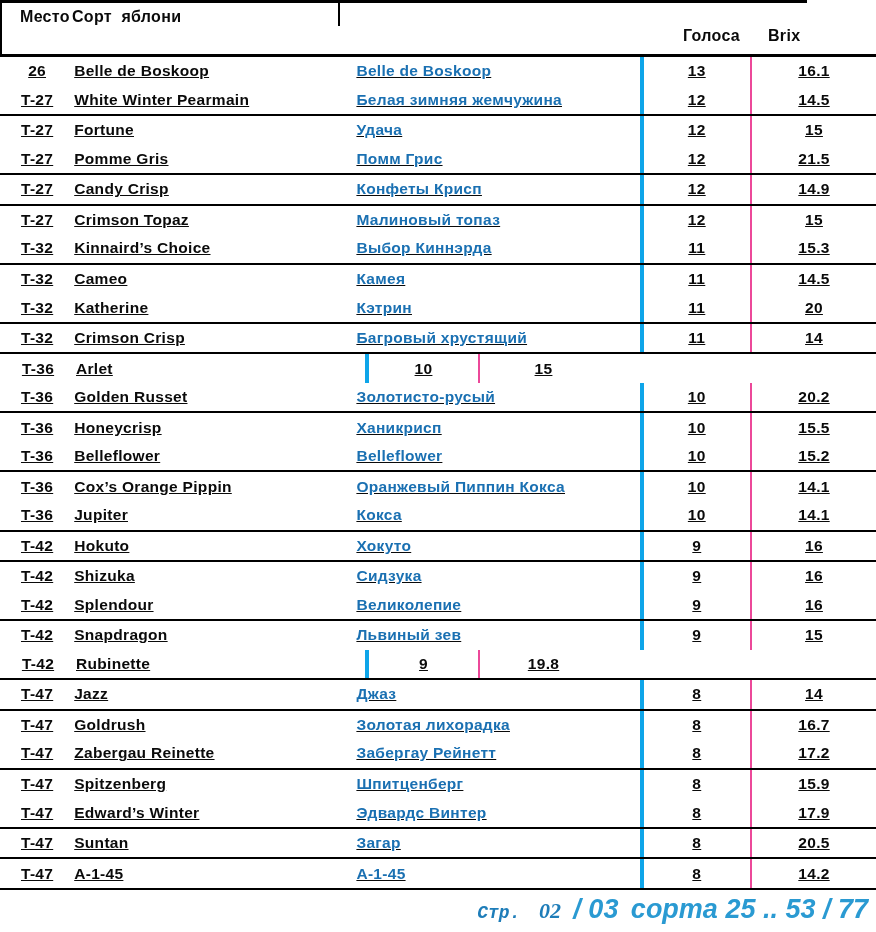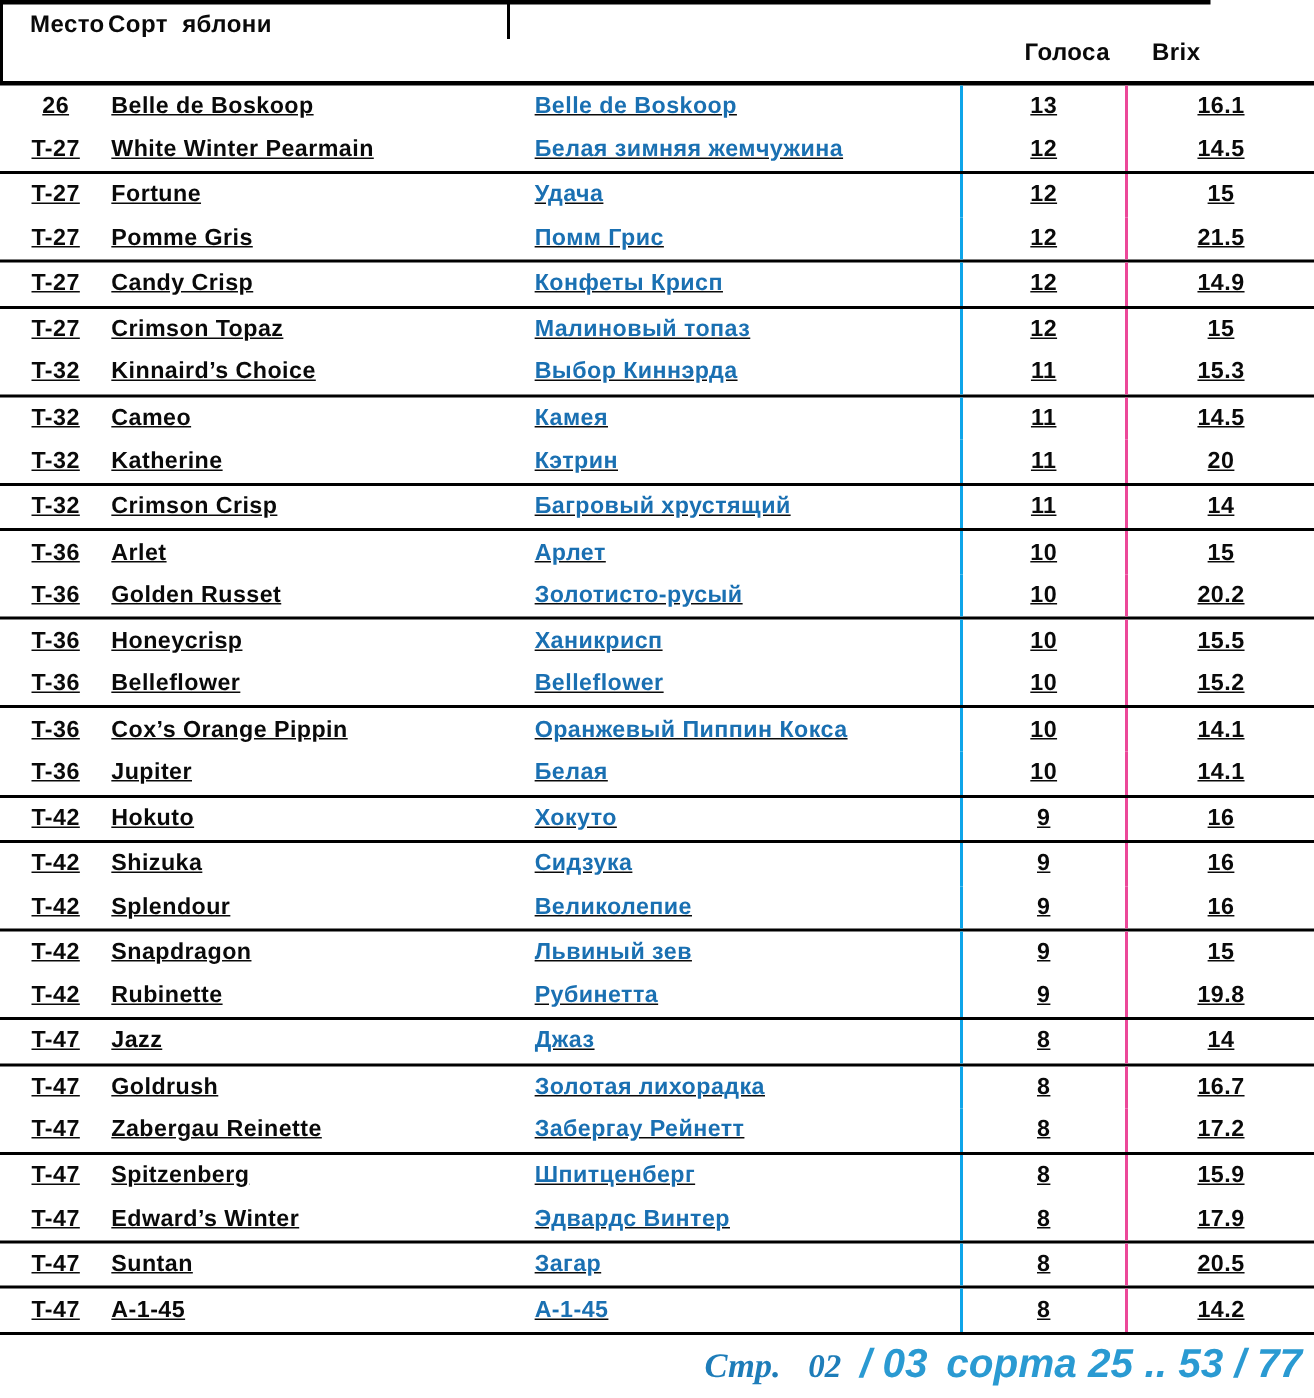--- a/index.html
+++ b/index.html
@@ -76,34 +76,34 @@
     align-items: center;
     font-weight: bold;
     font-size: 15.5px;
     letter-spacing: 0.3px;
     white-space: nowrap;
     overflow: hidden;
   }
   .cell.place       { width: 76px;  justify-content: center; }
   .cell.name        { width: 289px; justify-content: flex-start; }
   .cell.translation { width: 290px; justify-content: flex-start; color: var(--blue-translation, #1a70b2); }
-  .cell.votes       { width: 113px; justify-content: center; border-left: 2px solid #0ea5e9; }
+  .cell.votes       { width: 113px; justify-content: center; border-left: 4px solid #0ea5e9; }
   .cell.brix        { width: 129px; justify-content: center; border-left: 2px solid #ec4899; }
 
   
   .footer {
     position: absolute;
     right: 8px; top: 894px;
     white-space: nowrap;
     font-style: italic;
   }
   .footer .serif-part {
-    font-family: Liberation Serif, serif;
-    font-weight: bold;
-    font-size: 23px;
+    font-family: Liberation Mono, monospace;
+    font-weight: bold;
+    font-size: 18px;
     color: var(--blue-footer-dark, #1e7db9);
   }
   .footer .serif-num {
     font-family: Liberation Serif, serif;
     font-weight: bold;
     font-size: 22px;
     margin-left: 14px;
     color: var(--blue-footer-dark, #1e7db9);
   }
   .footer .sans-part {
@@ -196,21 +196,20 @@
       <div class="row sep">
     <div class="cell place">T-32</div>
     <div class="cell name">Crimson Crisp</div>
     <div class="cell translation">Багровый хрустящий</div>
     <div class="cell votes">11</div>
     <div class="cell brix">14</div>
   </div>
       <div class="row">
     <div class="cell place">T-36</div>
     <div class="cell name">Arlet</div>
-    <div class="cell translation">Арлет</div>
     <div class="cell votes">10</div>
     <div class="cell brix">15</div>
   </div>
       <div class="row sep">
     <div class="cell place">T-36</div>
     <div class="cell name">Golden Russet</div>
     <div class="cell translation">Золотисто-русый</div>
     <div class="cell votes">10</div>
     <div class="cell brix">20.2</div>
   </div>
@@ -231,21 +230,21 @@
       <div class="row">
     <div class="cell place">T-36</div>
     <div class="cell name">Cox’s Orange Pippin</div>
     <div class="cell translation">Оранжевый Пиппин Кокса</div>
     <div class="cell votes">10</div>
     <div class="cell brix">14.1</div>
   </div>
       <div class="row sep">
     <div class="cell place">T-36</div>
     <div class="cell name">Jupiter</div>
-    <div class="cell translation">Белая</div>
+    <div class="cell translation">Кокса</div>
     <div class="cell votes">10</div>
     <div class="cell brix">14.1</div>
   </div>
       <div class="row sep">
     <div class="cell place">T-42</div>
     <div class="cell name">Hokuto</div>
     <div class="cell translation">Хокуто</div>
     <div class="cell votes">9</div>
     <div class="cell brix">16</div>
   </div>
@@ -266,21 +265,20 @@
       <div class="row">
     <div class="cell place">T-42</div>
     <div class="cell name">Snapdragon</div>
     <div class="cell translation">Львиный зев</div>
     <div class="cell votes">9</div>
     <div class="cell brix">15</div>
   </div>
       <div class="row sep">
     <div class="cell place">T-42</div>
     <div class="cell name">Rubinette</div>
-    <div class="cell translation">Рубинетта</div>
     <div class="cell votes">9</div>
     <div class="cell brix">19.8</div>
   </div>
       <div class="row sep">
     <div class="cell place">T-47</div>
     <div class="cell name">Jazz</div>
     <div class="cell translation">Джаз</div>
     <div class="cell votes">8</div>
     <div class="cell brix">14</div>
   </div>

